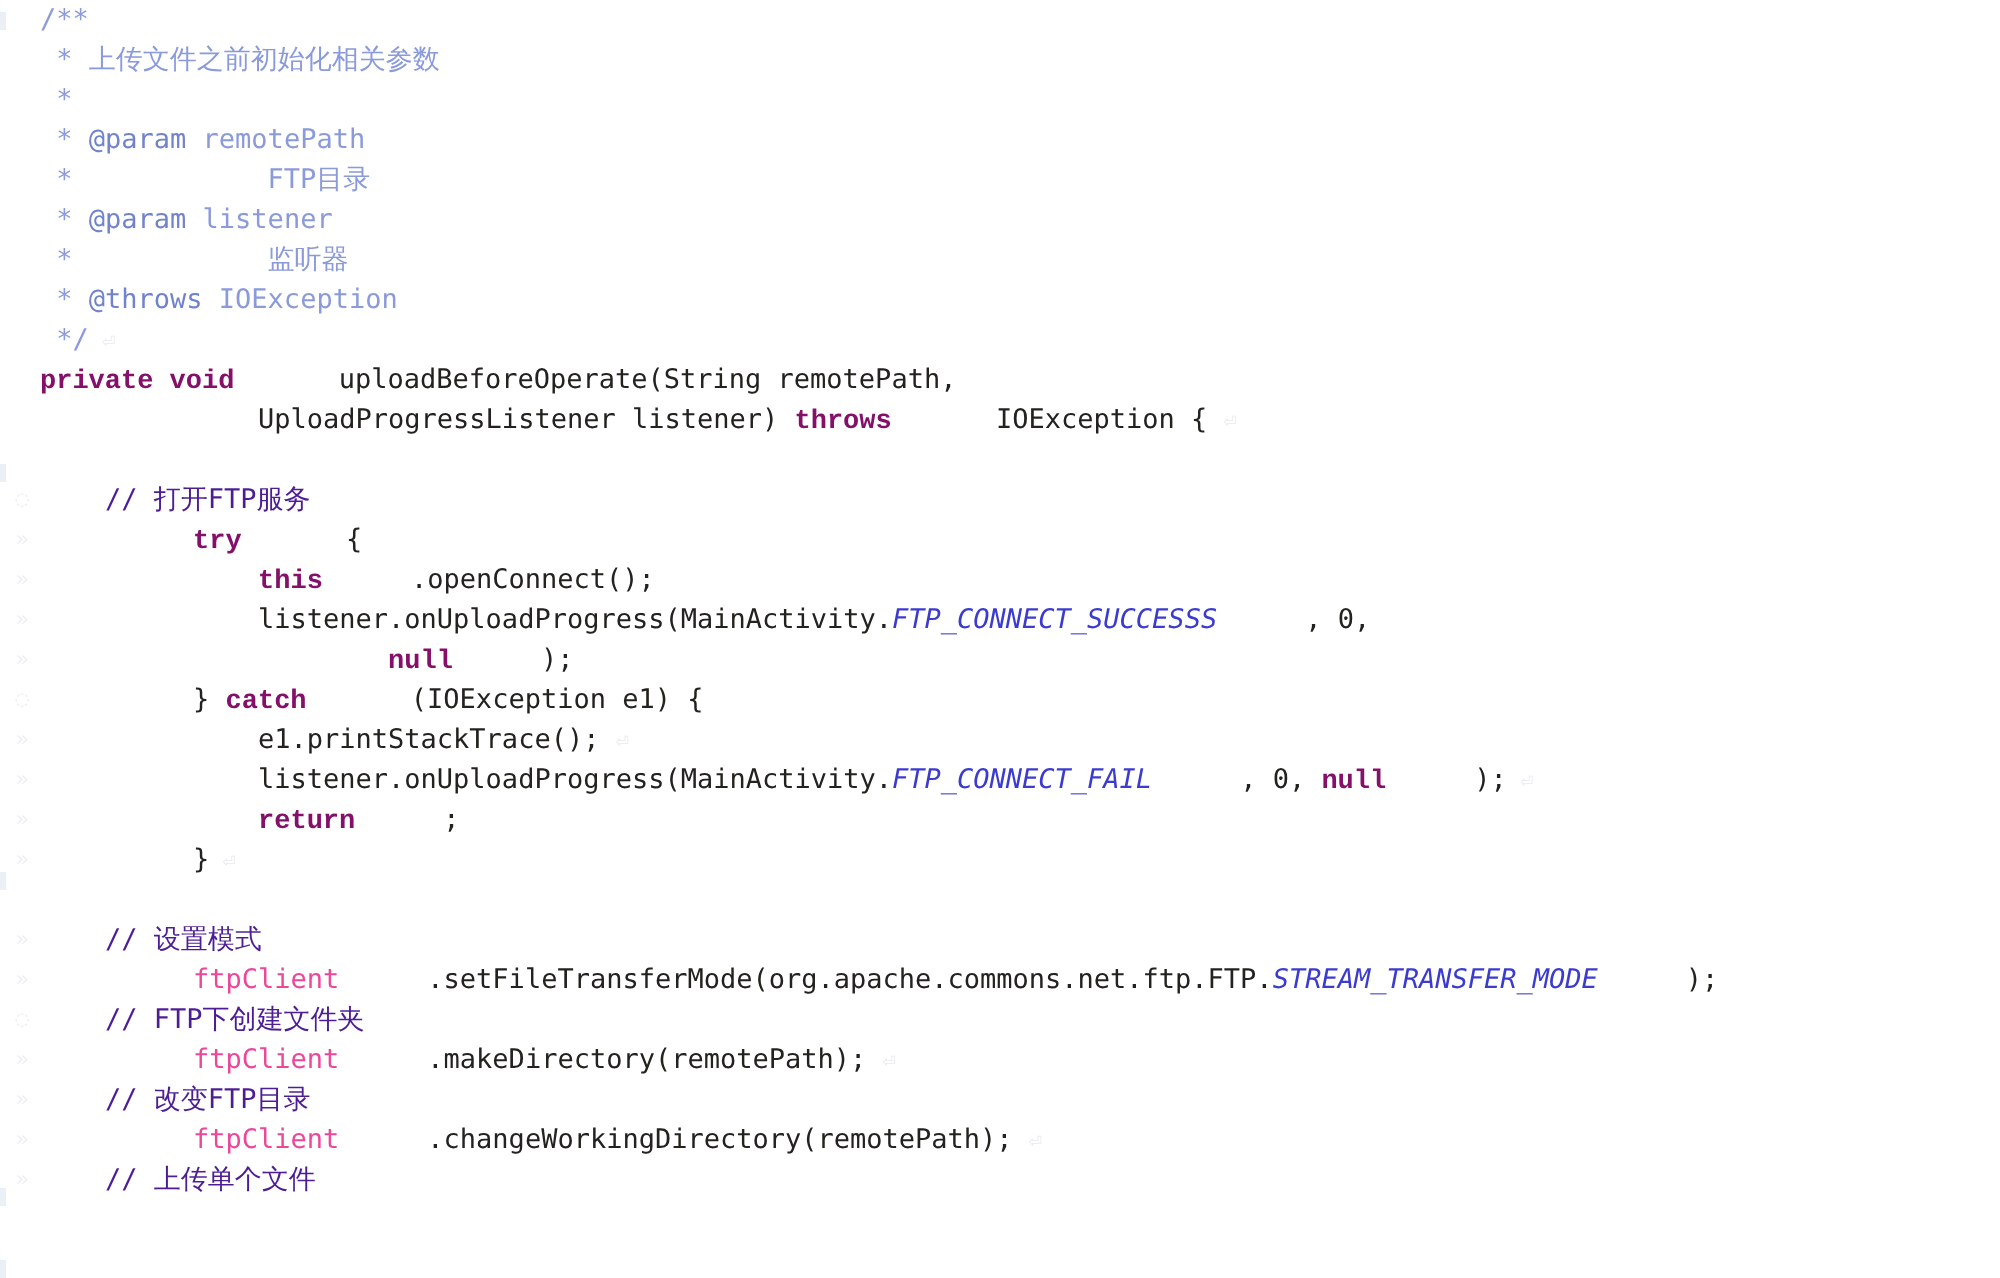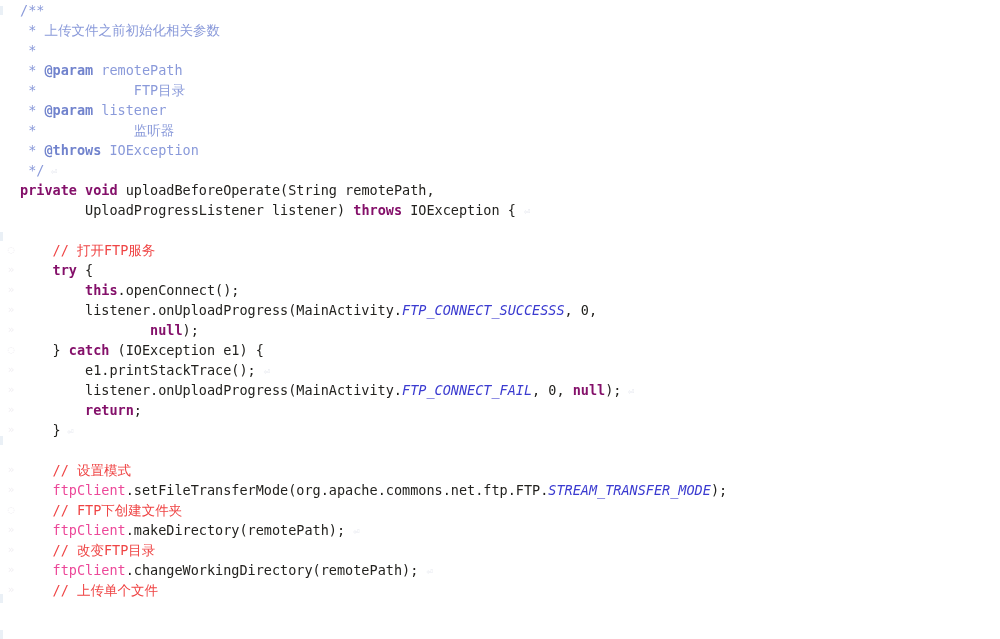--- a/index.html
+++ b/index.html
@@ -39,25 +39,25 @@
 
   .line {
     height: 20px;
     line-height: 20px;
     white-space: pre;
     padding-left: 0;
     position: relative;
   }
 
   
-  .t-plain     { color: #23221f; }
-  .t-keyword   { color: #84106a; font-weight: bold; }
+  .t-plain     { color: #23221f; margin-left: 44px; }
+  .t-keyword   { color: #84106a; font-weight: bold; font-family: Liberation Mono, monospace; }
   .t-jdoc      { color: #8a9ada; }
-  .t-jdoc-tag  { color: #7183cd; font-weight: bold; }
-  .t-comment   { color: #ef4444; }
+  .t-jdoc-tag  { color: #7183cd; font-weight: normal; }
+  .t-comment   { color: #4c1d95; }
   .t-field     { color: #ec4899; }
   .t-static    { color: #3b3bd0; font-style: italic; }
 
   
   .ghost {
     color: #e8eaf0;
     font-size: 11px;
     font-weight: normal;
   }
   .gutter-ghost {

